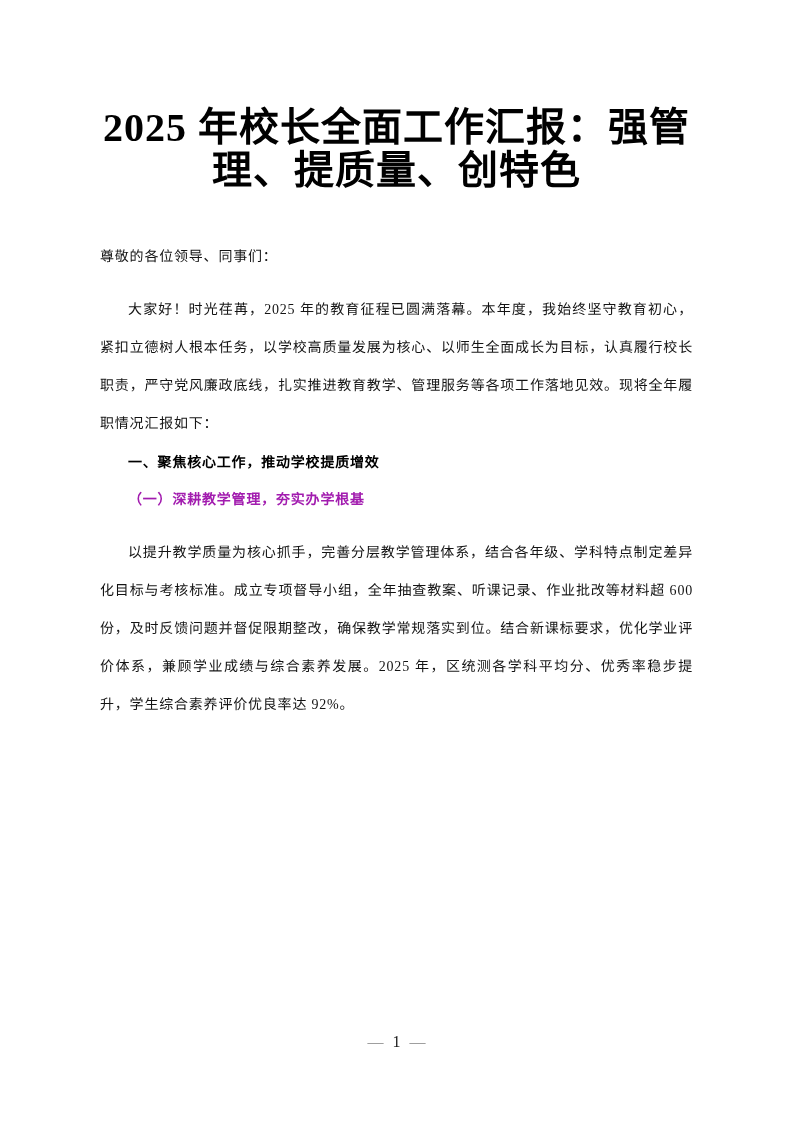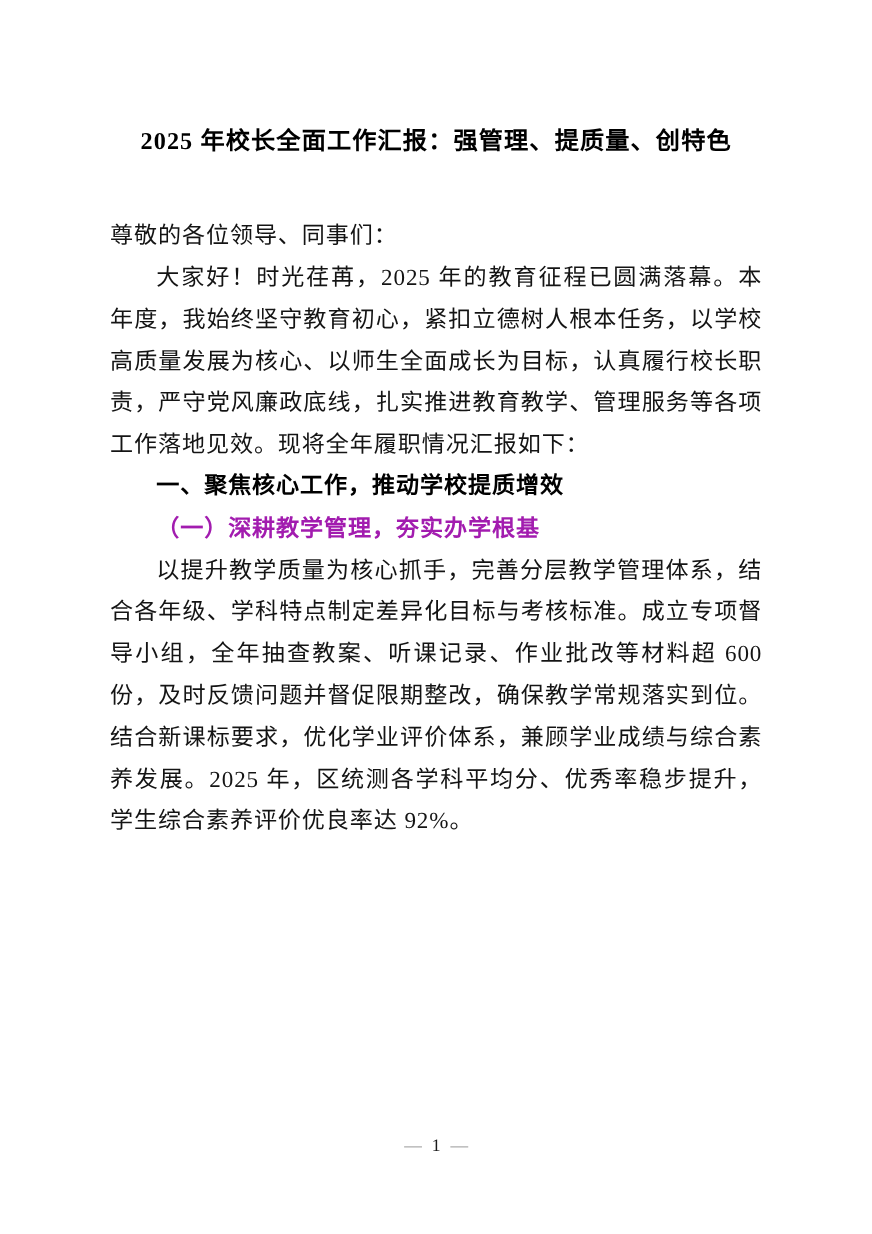--- a/index.html
+++ b/index.html
@@ -16,42 +16,43 @@
     font-family: "Liberation Serif", "DejaVu Serif", serif;
     color: #000000;
     box-sizing: border-box;
   }
   .content {
     padding: 106px 100px 0 100px;
     box-sizing: border-box;
   }
   .doc-title {
     margin: 0 0 46px 0;
-    font-size: 22px;
+    font-size: 40px;
     line-height: 43px;
     font-weight: bold;
     letter-spacing: 1px;
     text-align: center;
     font-family: "Liberation Serif", "DejaVu Serif", serif;
     color: #000000;
   }
   .para {
     margin: 0;
-    font-size: 21px;
+    font-size: 14px;
     line-height: 38px;
     letter-spacing: 0.8px;
     text-align: justify;
     text-justify: inter-character;
     color: #141414;
   }
   .salutation {
     text-indent: 0;
   }
   .body-para {
     text-indent: 2em;
+    margin-top: 15px;
   }
   .heading1 {
     text-indent: 2em;
     font-weight: bold;
     color: #000000;
     font-family: "Liberation Sans", "DejaVu Sans", sans-serif;
   }
   .heading2 {
     text-indent: 2em;
     font-weight: bold;

